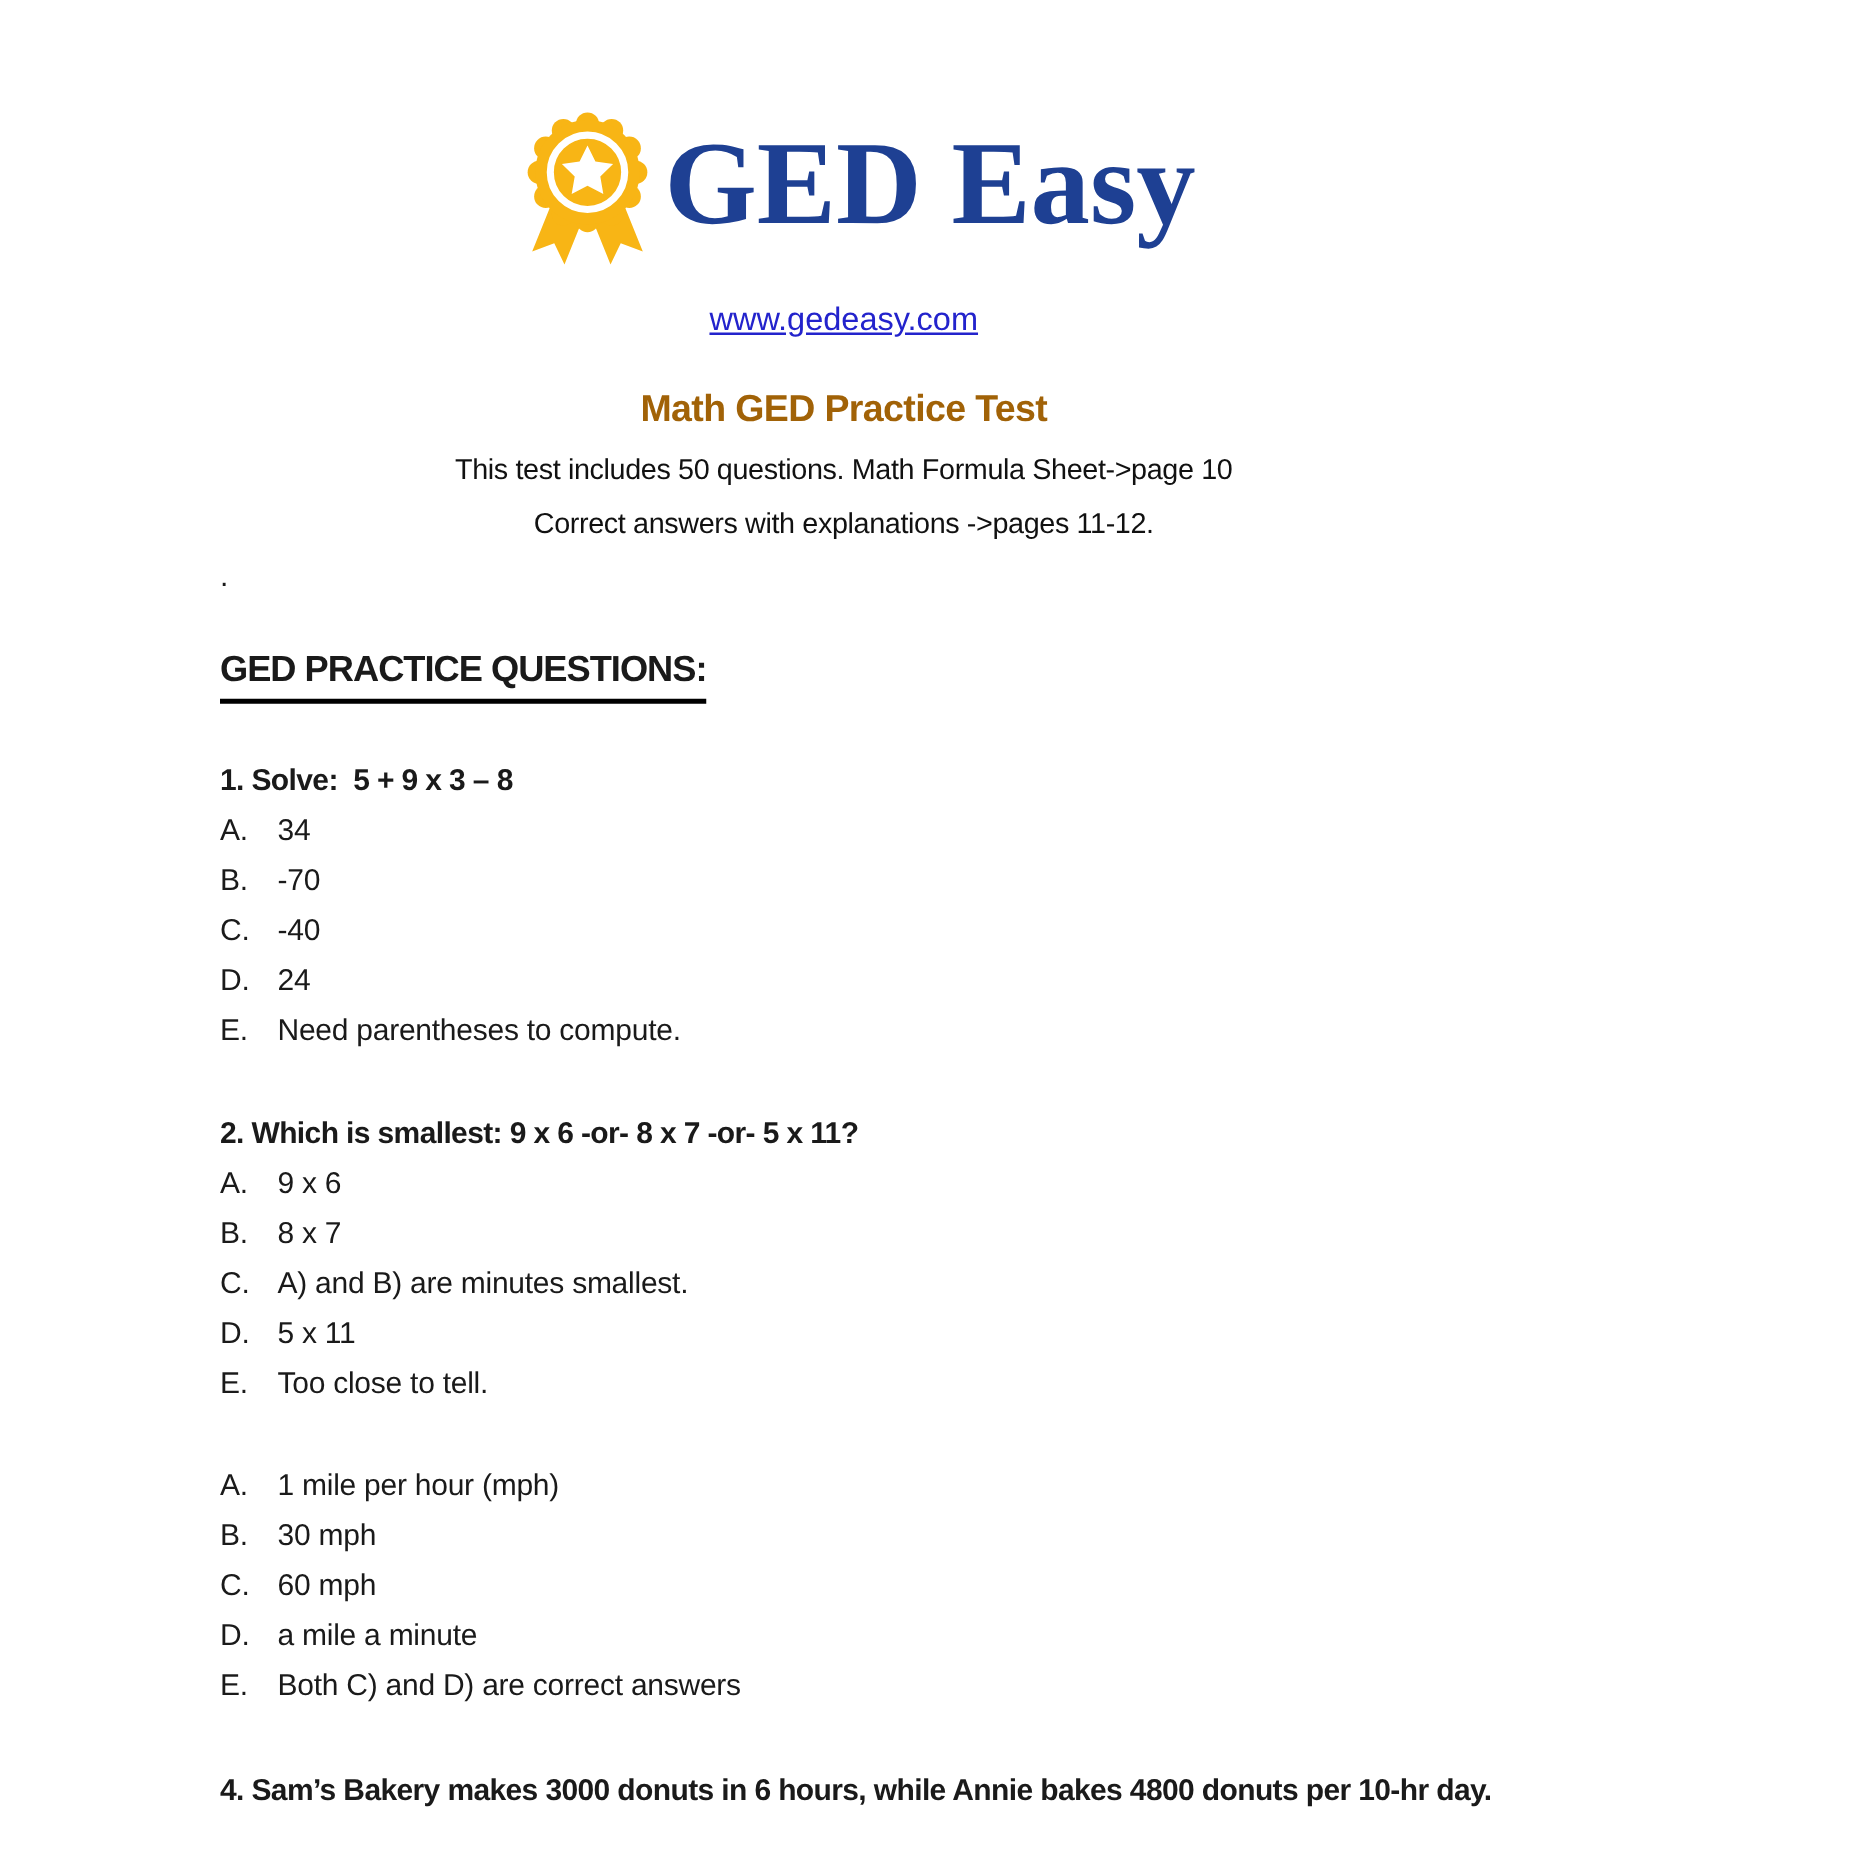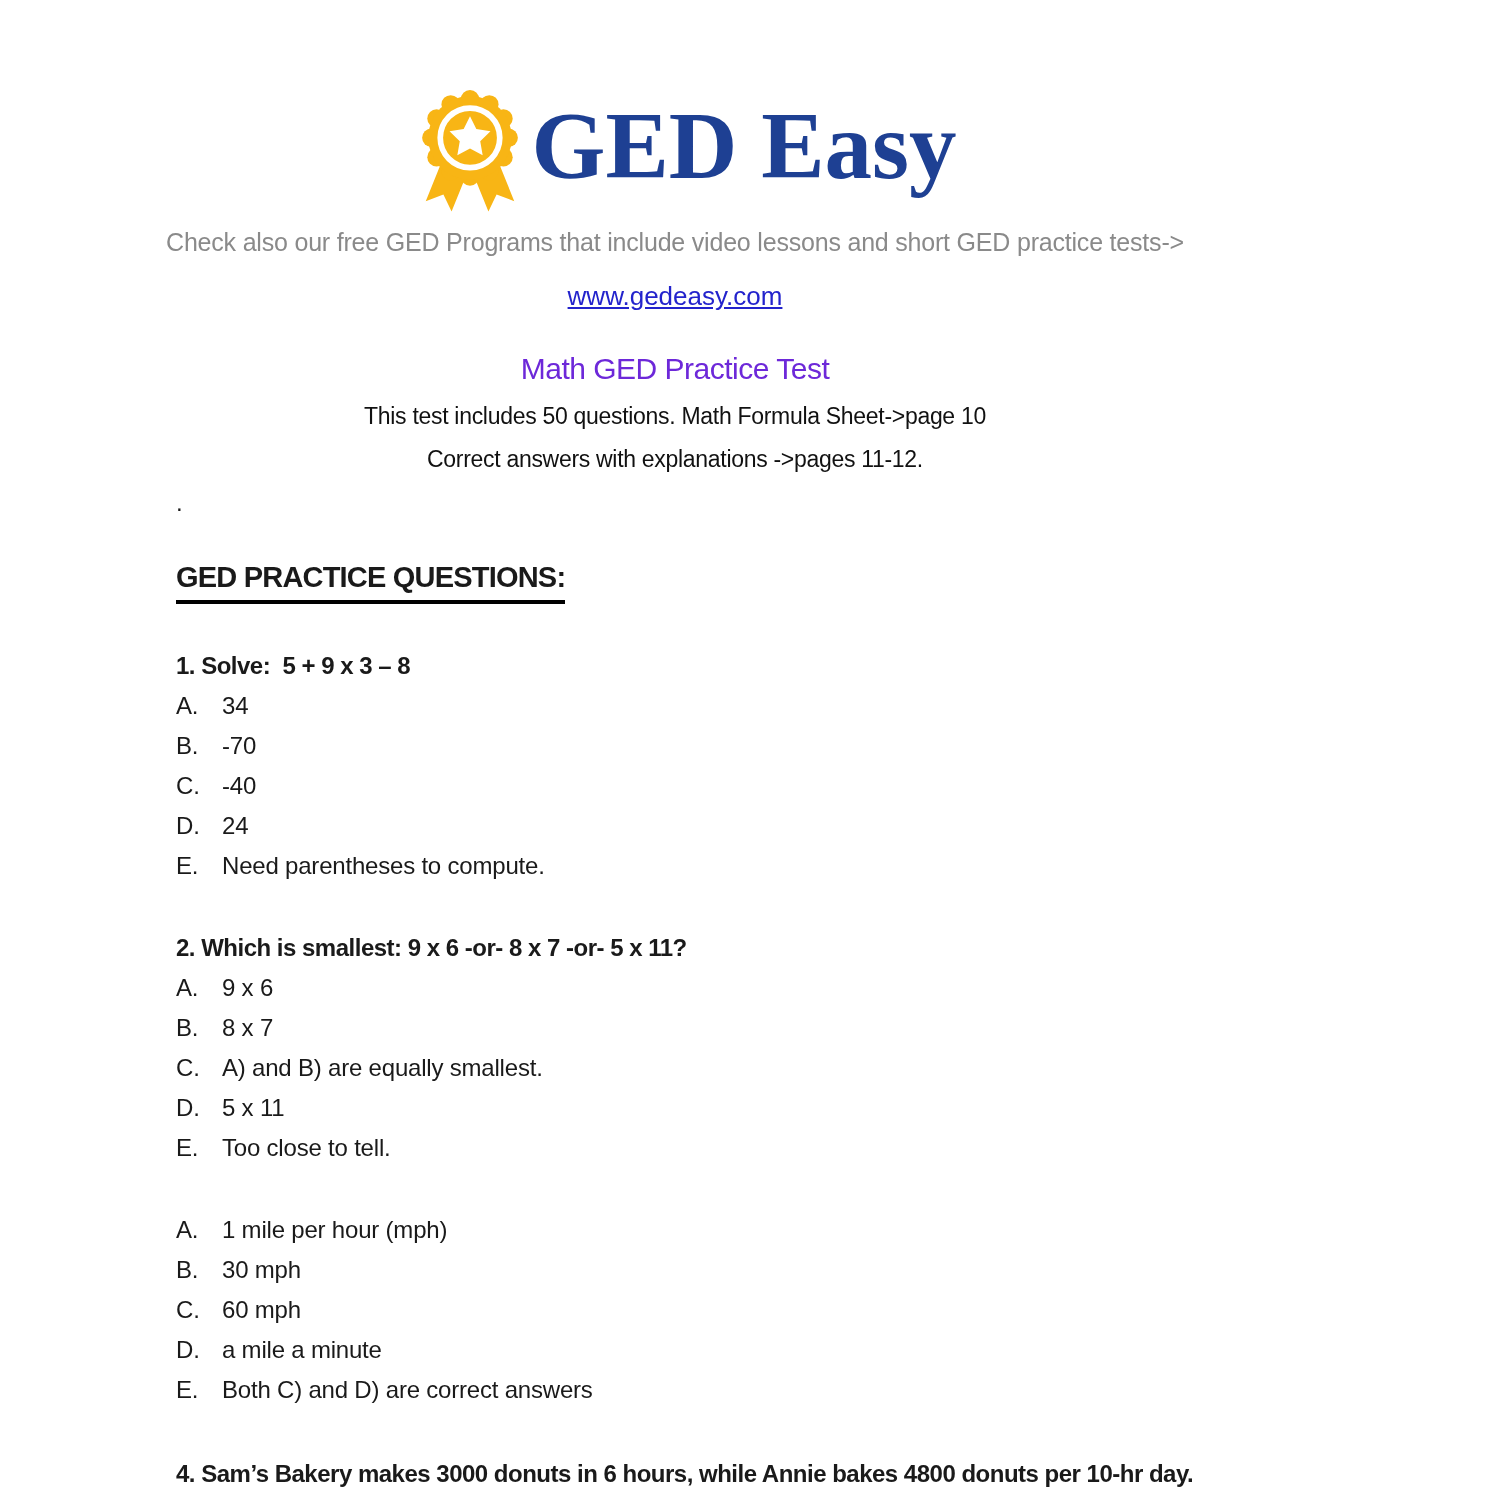--- a/index.html
+++ b/index.html
@@ -40,23 +40,23 @@
     font-size: 26px;
     color: var(--link-blue, #2323CC);
     text-decoration: underline;
     cursor: pointer;
   }
 
   
   .title-block { text-align: center; margin-top: 40px; }
   .doc-title {
     font-size: 30px;
-    font-weight: normal;
+    font-weight: bold;
     letter-spacing: -0.5px;
-    color: #6d28d9;
+    color: #a16207;
   }
   .doc-sub {
     font-size: 23px;
     letter-spacing: -0.3px;
     line-height: 31px;
     color: #111;
     margin-top: 12px;
   }
   .doc-sub:first-of-type { margin-top: 15px; }
 
@@ -115,21 +115,20 @@
             <circle cx="60" cy="9.5" r="7.3"></circle>
           <circle cx="75.25" cy="13.59" r="7.3"></circle>
             <circle cx="86.41" cy="24.75" r="7.3"></circle>
           <circle cx="60" cy="40" r="33"></circle>
         </g>
         <circle cx="60" cy="40" r="23.5" fill="none" stroke="#ffffff" stroke-width="4.5"></circle>
         <polygon fill="#ffffff" points="60,23 65,33.12 76.17,34.75 68.08,42.63 70,53.75 60,48.5 50,53.75 51.92,42.63 43.83,34.75 55,33.12"></polygon>
       </svg>
       <span class="brand">GED Easy</span>
     </div>
-    <p class="tagline">Check also our free GED Programs that include video lessons and short GED practice tests-&gt;</p>
     <a class="site-link">www.gedeasy.com</a>
   </div>
 
   <div class="title-block">
     <h1 class="doc-title">Math GED Practice Test</h1>
     <p class="doc-sub">This test includes 50 questions. Math Formula Sheet-&gt;page 10</p>
     <p class="doc-sub">Correct answers with explanations -&gt;pages 11-12.</p>
   </div>
 
   <div class="content">
@@ -166,21 +165,21 @@
       <div class="option">
         <span>A.</span>
         <span>9 x 6</span>
       </div>
       <div class="option">
         <span>B.</span>
         <span>8 x 7</span>
       </div>
       <div class="option">
         <span>C.</span>
-        <span>A) and B) are equally smallest.</span>
+        <span>A) and B) are minutes smallest.</span>
       </div>
       <div class="option">
         <span>D.</span>
         <span>5 x 11</span>
       </div>
       <div class="option">
         <span>E.</span>
         <span>Too close to tell.</span>
       </div>
     </div>

